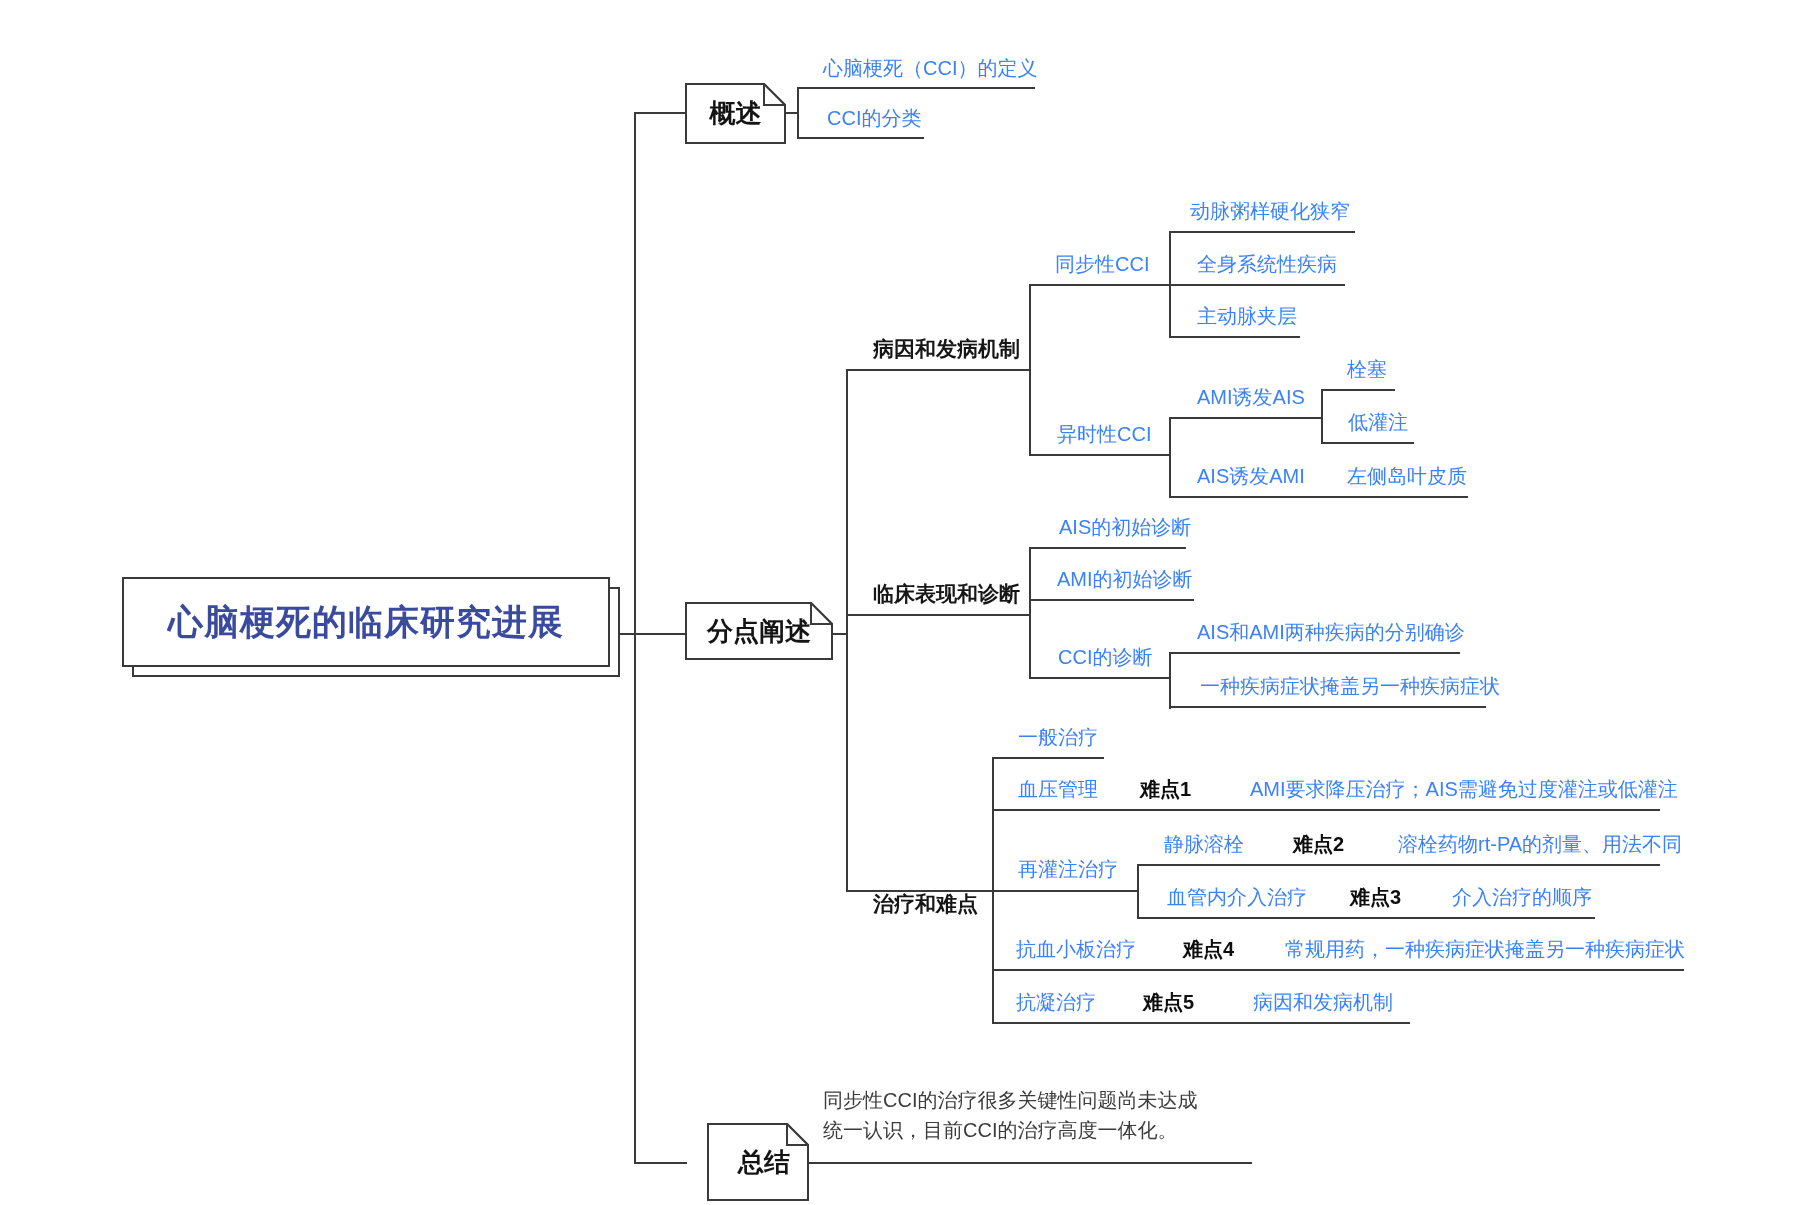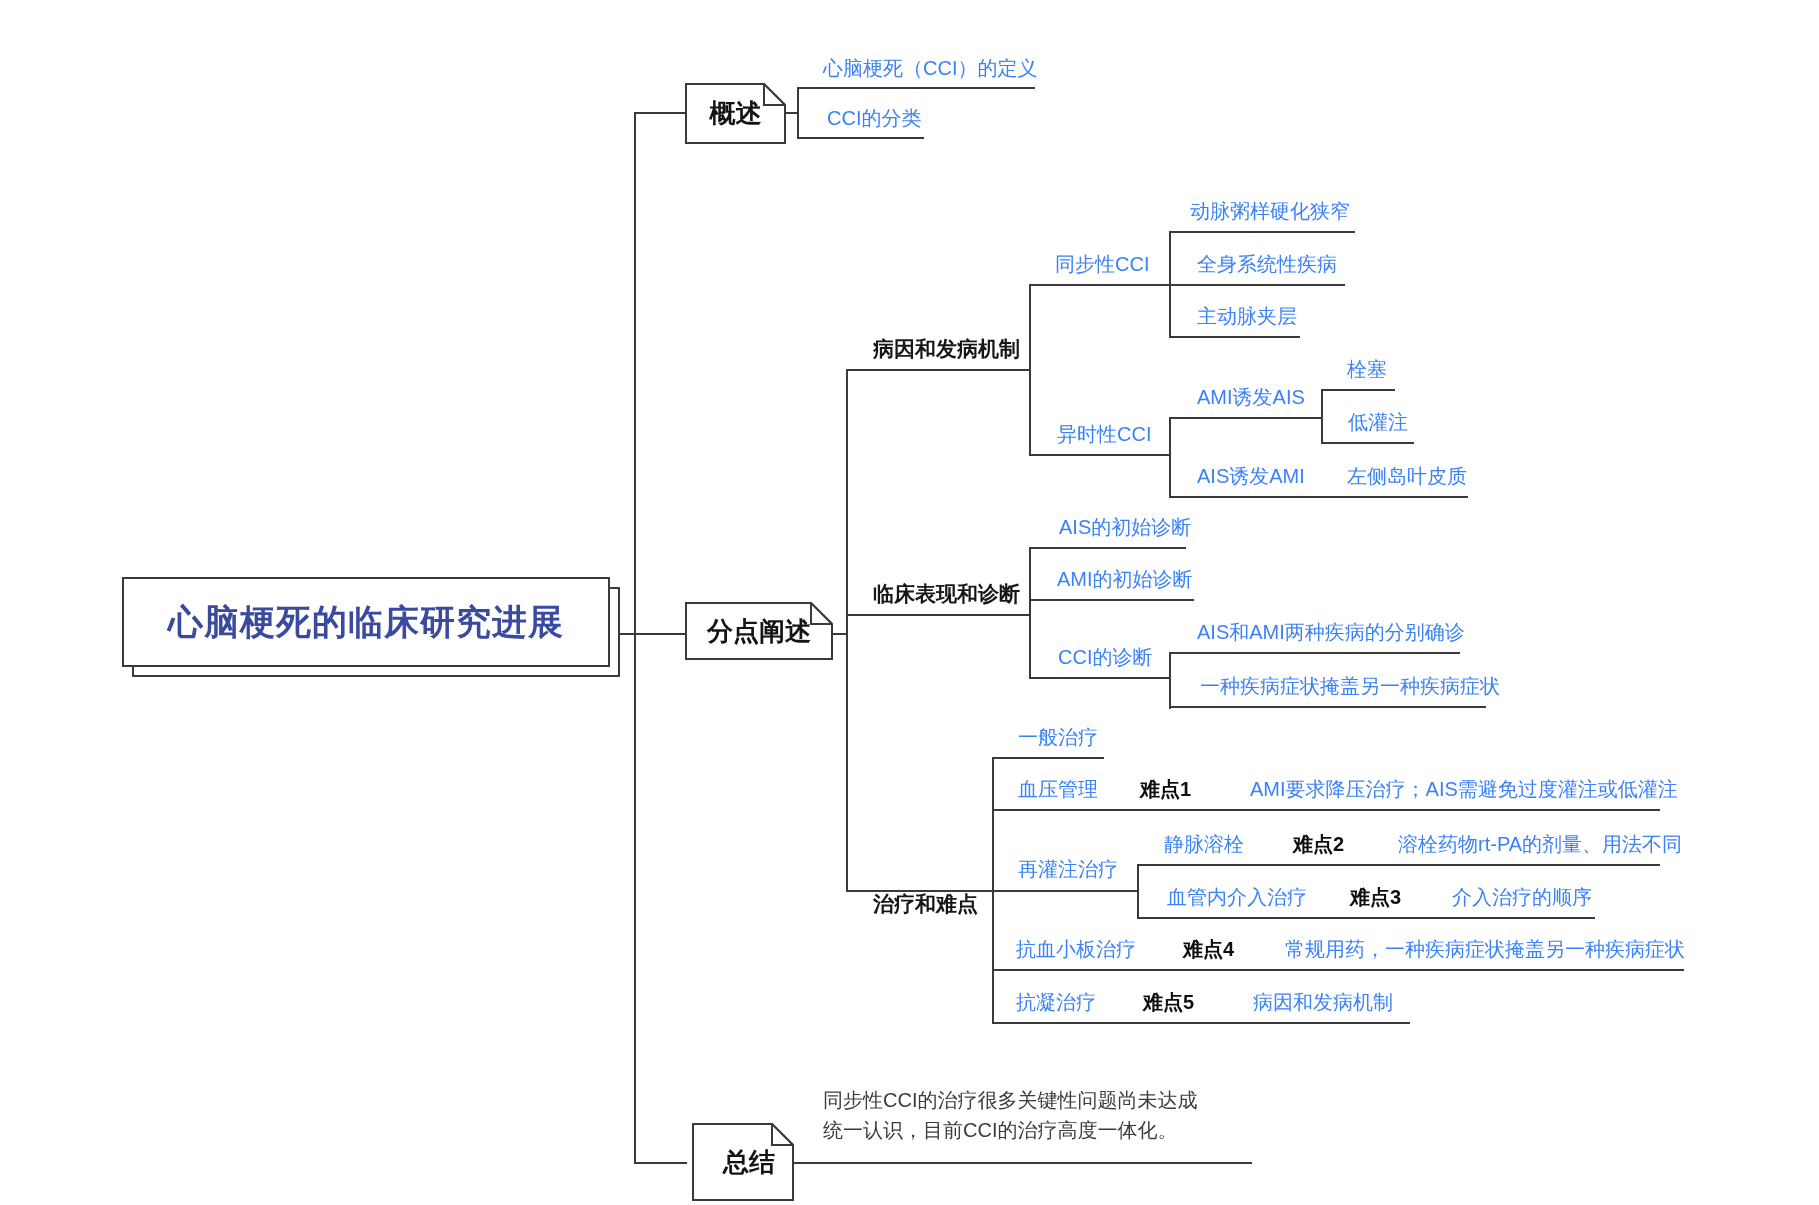--- a/index.html
+++ b/index.html
@@ -99,21 +99,21 @@
   </div>
 
   <div class="doc" style="left:685px;top:602px;width:148px;height:59px;">
     <svg width="148" height="59" viewBox="0 0 148 59">
       <path d="M1 1 H126 L147 22 V57 H1 Z" fill="#ffffff" stroke="#3a3a3a" stroke-width="2"></path>
       <path d="M126 1 V22 H147 Z" fill="#ffffff" stroke="#3a3a3a" stroke-width="2"></path>
     </svg>
     <span class="lbl">分点阐述</span>
   </div>
 
-  <div class="doc" style="left:692px;top:1123px;width:114px;height:79px;">
+  <div class="doc" style="left:707px;top:1123px;width:114px;height:79px;">
     <svg width="102" height="79" viewBox="0 0 102 79">
       <path d="M1 1 H80 L101 22 V77 H1 Z" fill="#ffffff" stroke="#3a3a3a" stroke-width="2"></path>
       <path d="M80 1 V22 H101 Z" fill="#ffffff" stroke="#3a3a3a" stroke-width="2"></path>
     </svg>
     <span class="lbl">总结</span>
   </div>
 
   <span class="t" style="left:823px;top:55px;">心脑梗死（CCI）的定义</span>
   <span class="t" style="left:827px;top:105px;">CCI的分类</span>
 

